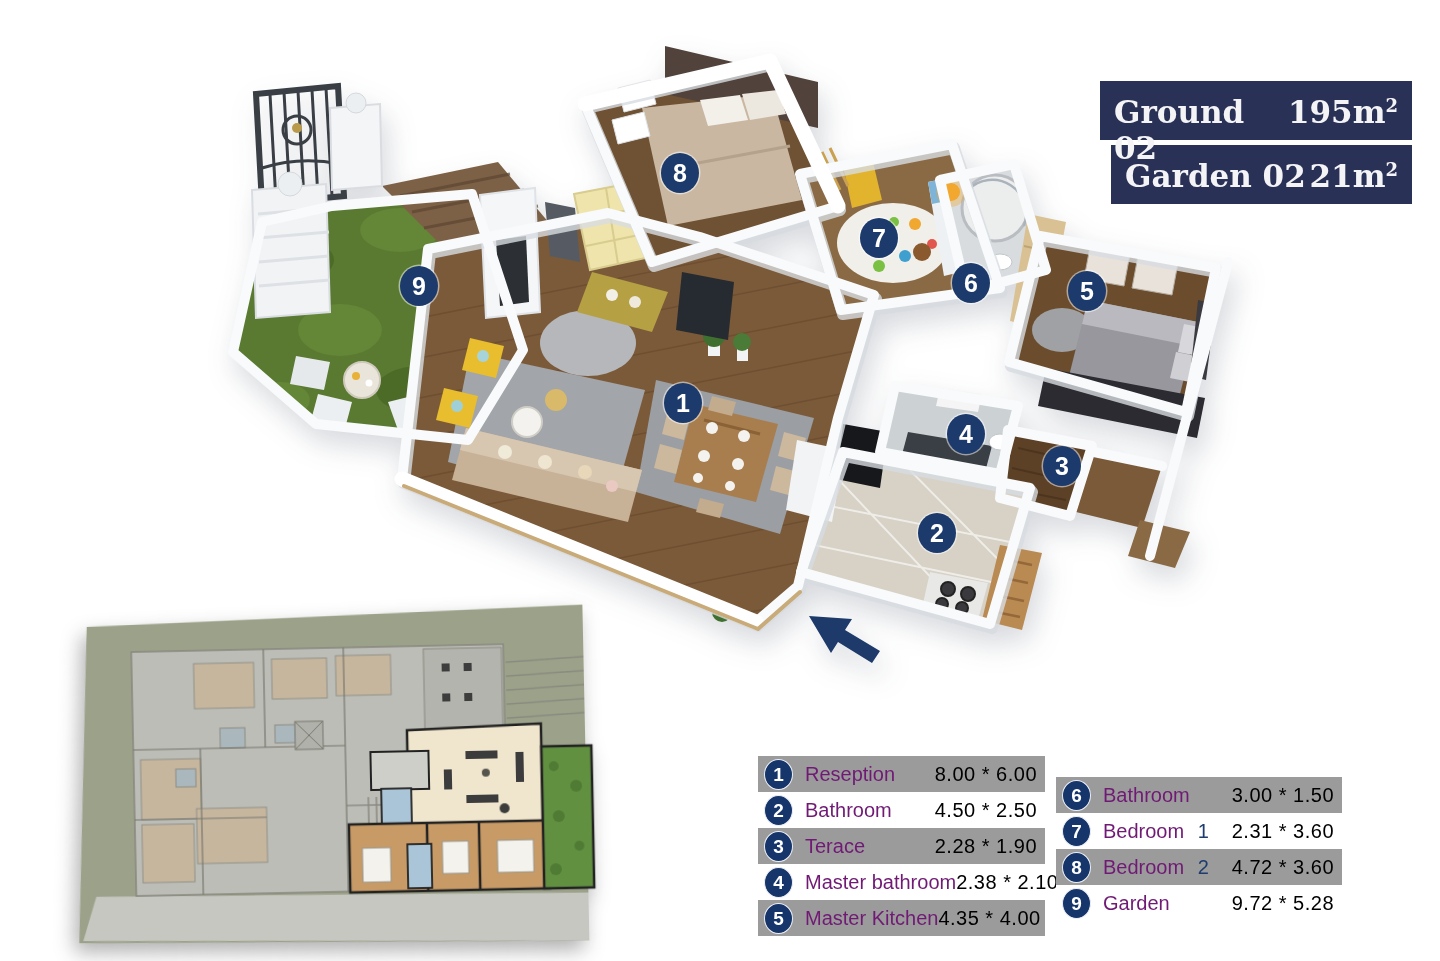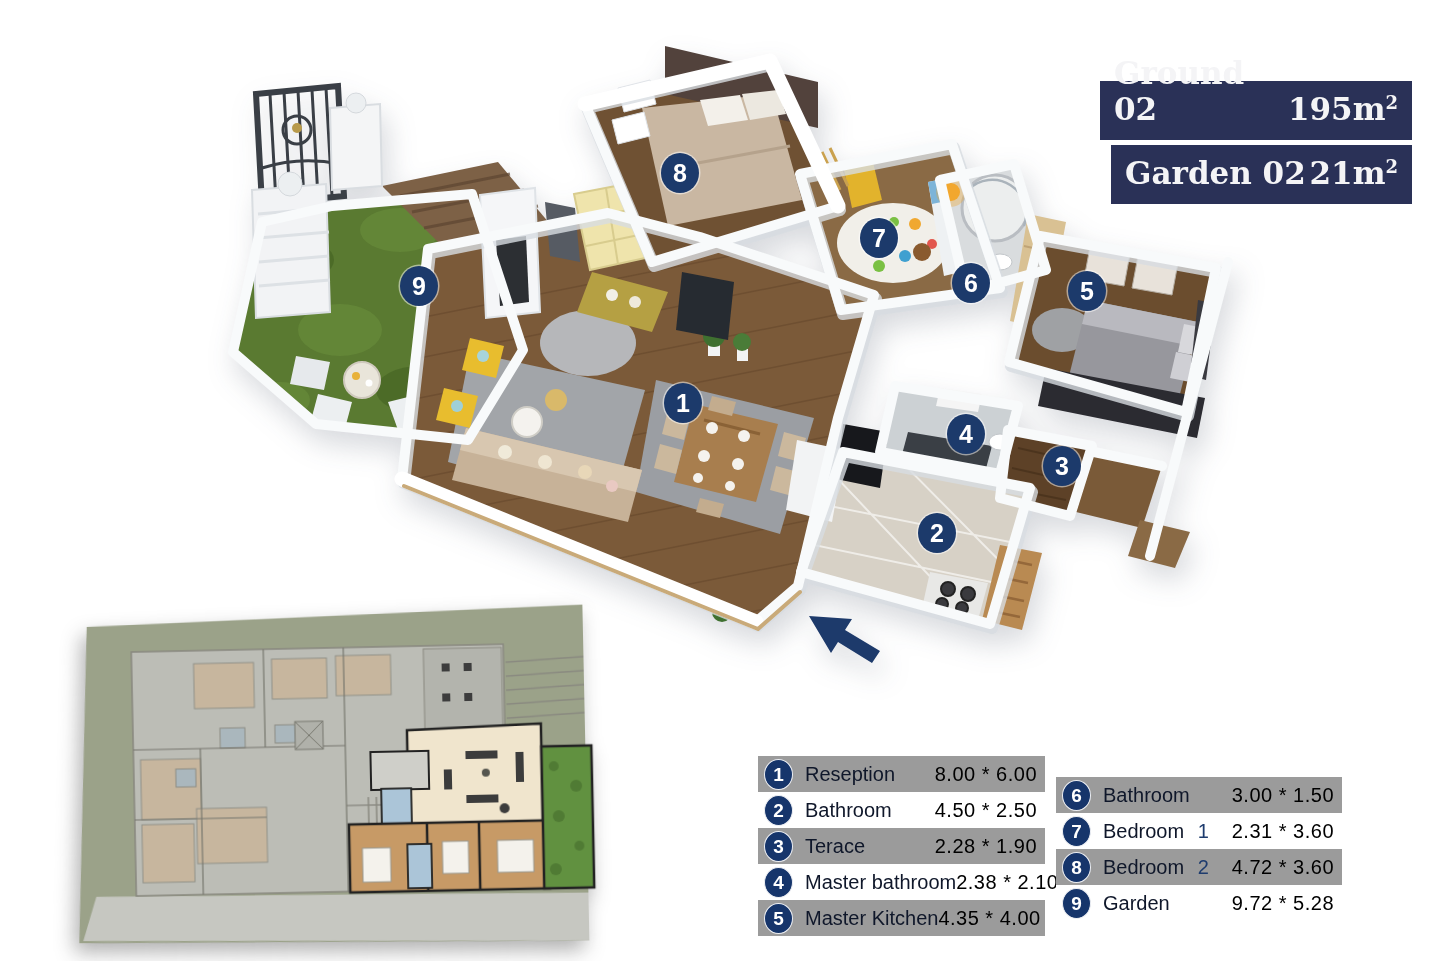--- a/index.html
+++ b/index.html
@@ -8,36 +8,36 @@
   svg{display:block;}
   
   .plan3d{position:absolute;left:0;top:0;filter:drop-shadow(6px 14px 14px rgba(40,50,70,.18));}
   .marker-layer{position:absolute;left:0;top:0;width:1440px;height:961px;pointer-events:none;}
   .badge{position:absolute;width:38px;height:40px;transform:translate(-50%,-50%);
          border-radius:50%;background:#1c3a6b;color:#fff;display:flex;align-items:center;
          justify-content:center;font:700 25px/1 "Liberation Sans",sans-serif;
          box-shadow:0 0 0 1.5px rgba(255,255,255,.5);}
   
   .title-block{position:absolute;left:1100px;top:81px;width:312px;background:#ffffff;}
-  .trow{height:59px;background:#2a3157;display:flex;align-items:flex-end;
+  .trow{height:59px;background:#2a3157;display:flex;align-items:flex-start;
         justify-content:space-between;padding:13px 14px;box-sizing:border-box;}
   .trow + .trow{margin-top:5px;margin-left:11px;}
   .tlabel,.tarea{font-family:"DejaVu Serif",serif;font-weight:700;font-size:31px;color:#f4f4f6;}
   .tarea sup{font-size:18px;vertical-align:super;}
   
   .legend{position:absolute;}
   .legend-left{left:758px;top:756px;width:287px;}
   .legend-right{left:1056px;top:777px;width:286px;}
   .lrow{height:36px;display:flex;align-items:center;padding:0 8px 0 6px;box-sizing:border-box;}
   .lrow.gray{background:#9b9b9b;}
   .lrow.white{background:#ffffff;}
   .lbadge{flex:none;width:27px;height:29px;border-radius:50%;background:#16356b;color:#ffffff;
           border:1.5px solid #eef0f4;display:flex;align-items:center;justify-content:center;
           font:700 19px/1 "Liberation Sans",sans-serif;margin-right:12px;}
-  .lname{flex:1;font-size:20px;color:#0f172a;white-space:nowrap;}
+  .lname{flex:1;font-size:20px;color:#701a75;white-space:nowrap;}
   .ltag{flex:none;width:34px;font-size:20px;color:#1e3c6e;text-align:left;}
   .ldims{flex:none;margin-left:auto;font-size:20px;color:#000000;letter-spacing:.5px;white-space:nowrap;}
   
   .siteplan{position:absolute;left:46px;top:606px;transform:rotate(-1.2deg);
             filter:drop-shadow(-5px 9px 10px rgba(30,30,30,.35));}
 </style>
 </head>
 <body>
 
 <div class="stage">

